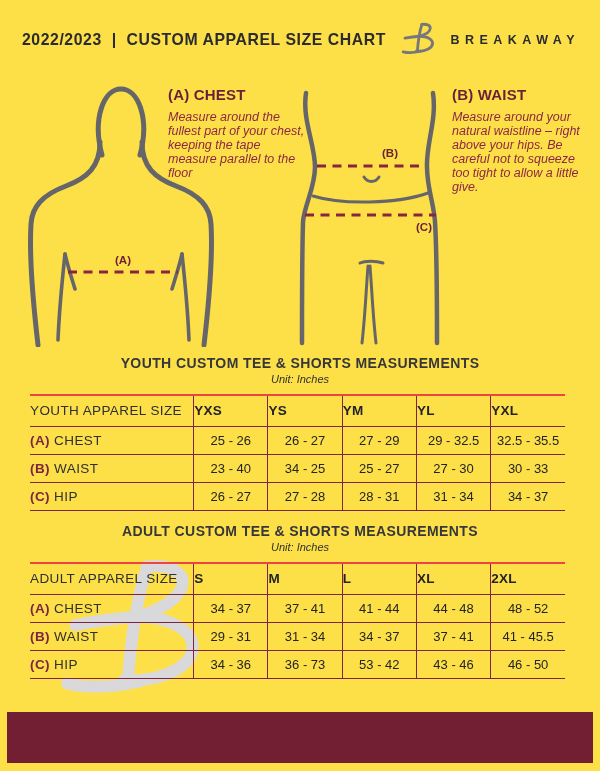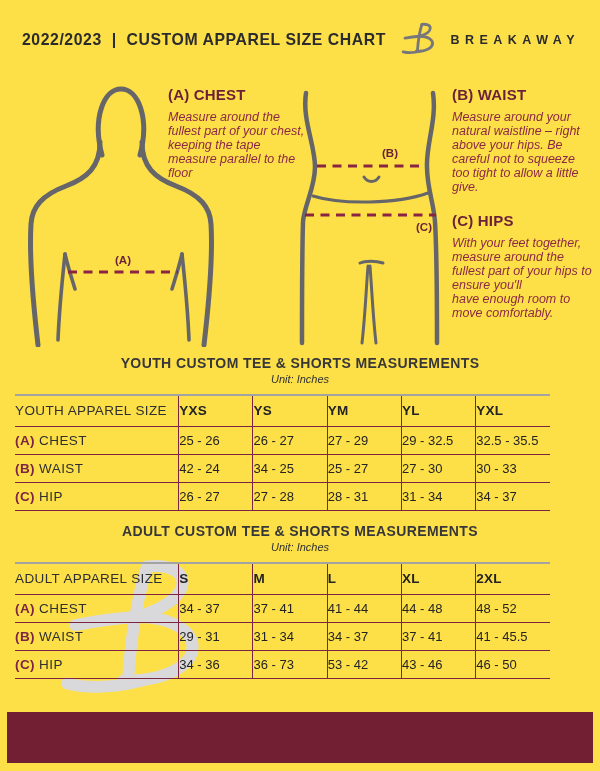--- a/index.html
+++ b/index.html
@@ -37,37 +37,37 @@
     position:absolute; left:0; width:600px; text-align:center;
     font-size:14px; font-weight:700; letter-spacing:0.4px; color:#37373a;
   }
   .tbl-unit {
     position:absolute; left:0; width:600px; text-align:center;
     font-size:11px; font-style:italic; color:#2f2f32;
   }
   #youth-title { top:355px; } #youth-unit { top:373px; }
   #adult-title { top:523px; } #adult-unit { top:541px; }
   .size-table {
-    position:absolute; left:15px; width:535px;
+    position:absolute; left:30px; width:535px;
     border-collapse:collapse; table-layout:fixed; z-index:2;
-    border-top:2px solid #a3a3a3;
+    border-top:2px solid #ef4444;
   }
   #youth-table { top:394px; }
   #adult-table { top:562px; }
   .size-table tr { height:28px; border-bottom:1.6px solid #7e2443; }
   .size-table tr.head { height:31px; }
   .size-table th, .size-table td { padding:0; font-weight:400; vertical-align:middle; }
   .size-table th + th, .size-table td + td { border-left:1.6px solid #7e2443; }
   .col-label { width:30.5%; }
   .cell-label {
     text-align:left; padding-left:10px; font-size:13.5px;
     letter-spacing:0.4px; color:#2f2f32;
   }
   th.size-col { font-size:13.5px; font-weight:700; color:#232326; text-align:left; letter-spacing:0.3px; }
-  td.val { text-align:left; font-size:13px; color:#232326; }
+  td.val { text-align:center; font-size:13px; color:#232326; }
   .row-prefix { font-weight:800; color:#7e2443; }
   .row-label  { color:#2f2f32; }
   
   .watermark { position:absolute; left:44px; top:548px; width:190px; height:170px; color:#d9d9db; z-index:1; }
   .footer-bar { position:absolute; left:7px; top:712px; width:586px; height:51px; background:#721e33; }
 </style>
 </head>
 <body>
 
 <div class="page">
@@ -126,25 +126,20 @@
     <text class="dash-label" x="132" y="149" text-anchor="middle">(C)</text>
   </svg>
 
   <div id="inst-chest" class="inst">
     <div class="inst-heading">(A) CHEST</div>
     <div class="inst-body">Measure around the fullest part of your chest, keeping the tape measure parallel to the floor</div>
   </div>
   <div id="inst-waist" class="inst">
     <div class="inst-heading">(B) WAIST</div>
     <div class="inst-body">Measure around your natural waistline – right above your hips. Be careful not to squeeze too tight to allow a little give.</div>
-  </div>
-  <div id="inst-hips" class="inst">
-    <div class="inst-heading">(C) HIPS</div>
-    <div class="inst-body">With your feet together, measure around the fullest part of your hips to ensure you'll
-have enough room to move comfortably.</div>
   </div>
 
   <svg class="watermark" viewBox="0 0 64 64">
     <use href="#logo-b"></use>
   </svg>
 
   <div id="youth-title" class="tbl-title">YOUTH CUSTOM TEE &amp; SHORTS MEASUREMENTS</div>
   <div id="youth-unit" class="tbl-unit">Unit: Inches</div>
   <table id="youth-table" class="size-table">
     <tbody>
@@ -165,21 +160,21 @@
       <td class="val">26 - 27</td>
       <td class="val">27 - 29</td>
       <td class="val">29 - 32.5</td>
       <td class="val">32.5 - 35.5</td>
     </tr>
     <tr>
       <td class="cell-label">
         <span class="row-prefix">(B)</span>
         <span class="row-label">WAIST</span>
       </td>
-      <td class="val">42 - 24</td>
+      <td class="val">23 - 40</td>
       <td class="val">34 - 25</td>
       <td class="val">25 - 27</td>
       <td class="val">27 - 30</td>
       <td class="val">30 - 33</td>
     </tr>
     <tr>
       <td class="cell-label">
         <span class="row-prefix">(C)</span>
         <span class="row-label">HIP</span>
       </td>

